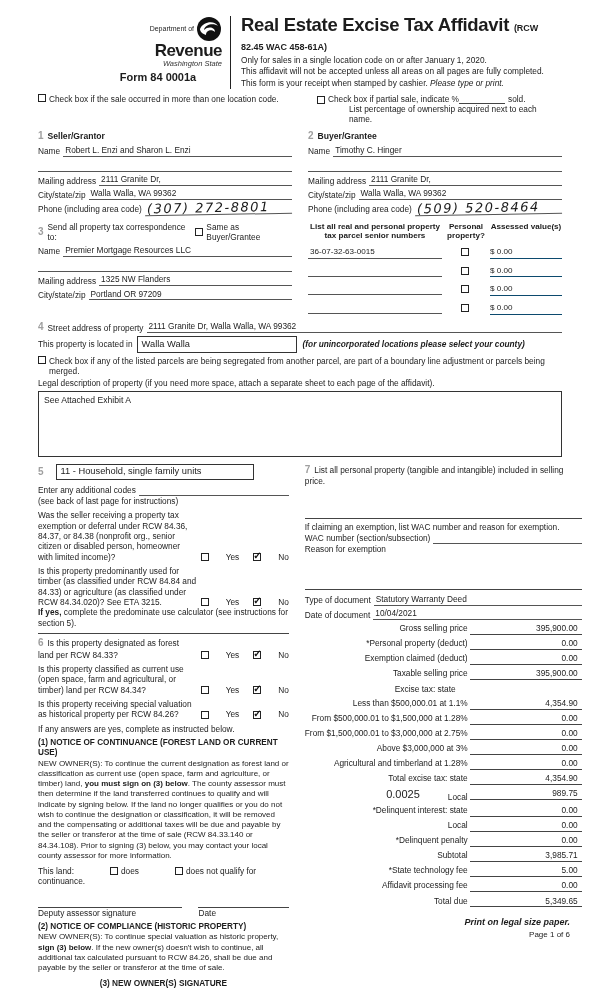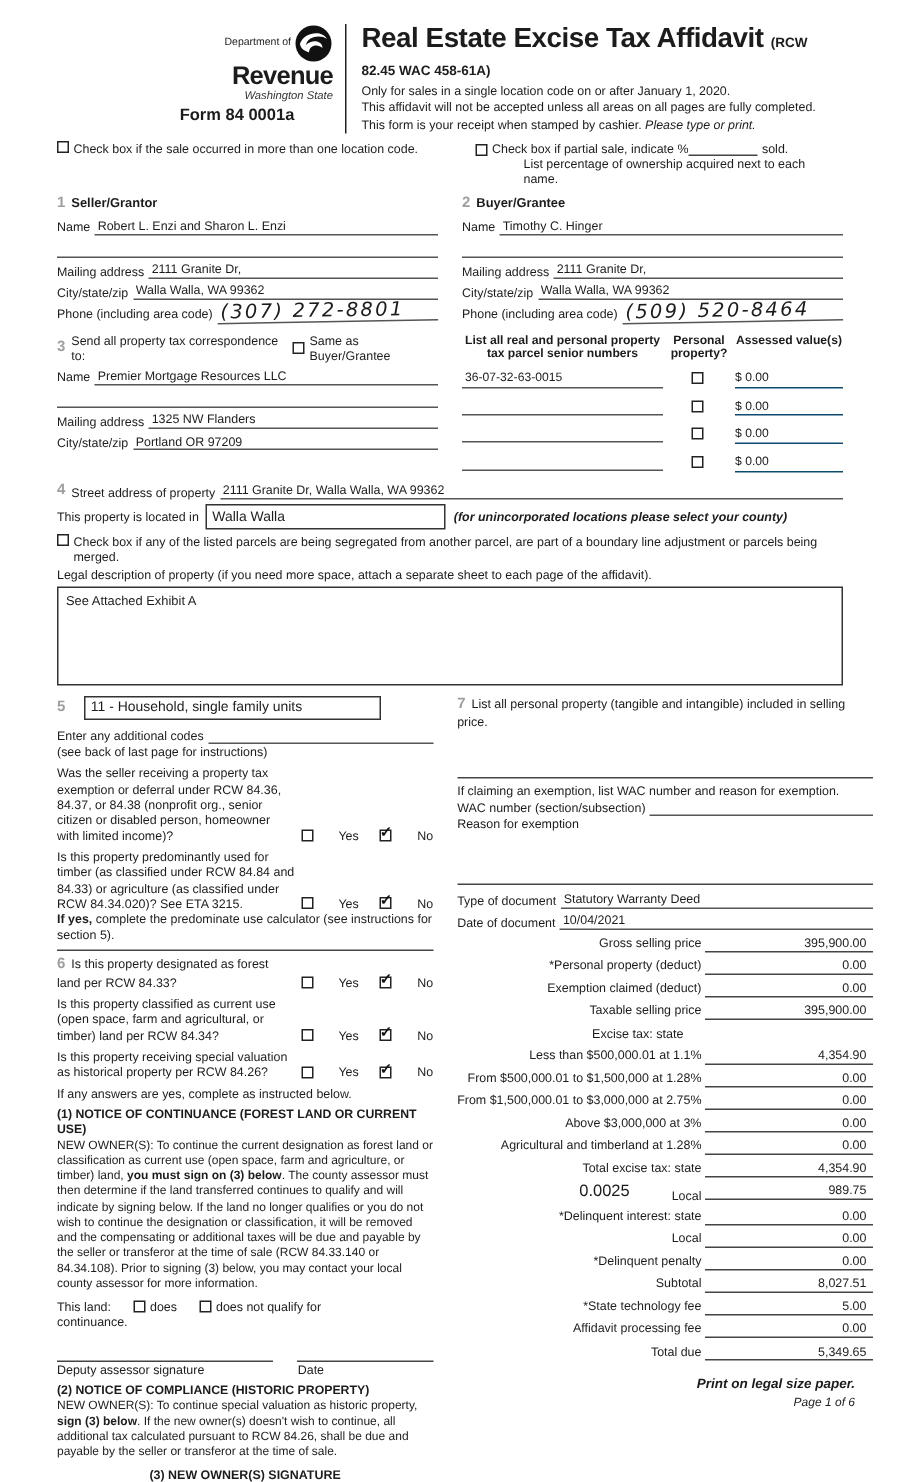--- a/index.html
+++ b/index.html
@@ -58,21 +58,21 @@
   .sline{border-bottom:1px solid #444;height:10px;}
   
   .xrow{display:flex;align-items:flex-start;margin-top:3.2px;}
   .xlabel{flex:1;text-align:right;white-space:nowrap;padding-right:2px;}
   .xval{width:108px;flex:none;border-bottom:1px solid #444;text-align:right;padding:0 4px 0.5px 0;}
   .xhead{text-align:center;margin:4px 36px 1px 0;font-size:8.4px;}
   .rate{font-size:11px;flex:none;margin-right:28px;}
   .minnote{font-weight:bold;text-align:center;font-size:8.6px;margin-top:4px;line-height:1.3;}
   .printnote{position:absolute;right:30px;bottom:48px;text-align:right;}
   .printnote .b{font-weight:bold;font-style:italic;font-size:9px;}
-  .printnote .pg{font-size:8px;margin-top:2px;font-style:italic;}
+  .printnote .pg{font-size:8px;margin-top:2px;}
   .b{font-weight:bold;} .i{font-style:italic;}
   .codesline{display:flex;align-items:flex-end;margin-top:5px;}
   .codesline .uvshort{width:150px;border-bottom:1px solid #555;height:9px;}
   svg{display:block;}
 </style>
 </head>
 <body>
 
 <div class="page">
 
@@ -290,21 +290,21 @@
             <span>Yes</span>
             <span class="cb ck"></span>
             <span>No</span>
           </span>
       </div>
       <div style="margin-top:4px;">If any answers are yes, complete as instructed below.</div>
       <div class="ntitle">(1) NOTICE OF CONTINUANCE (FOREST LAND OR CURRENT USE)</div>
       <div class="nbody">
         <span>NEW OWNER(S): To continue the current designation as forest land or classification as current use (open space, farm and agriculture, or timber) land, </span><span class="b">you must sign on (3) below</span><span>. The county assessor must then determine if the land transferred continues to qualify and will indicate by signing below. If the land no longer qualifies or you do not wish to continue the designation or classification, it will be removed and the compensating or additional taxes will be due and payable by the seller or transferor at the time of sale (RCW 84.33.140 or 84.34.108). Prior to signing (3) below, you may contact your local county assessor for more information.</span>
       </div>
-      <div style="display:flex;align-items:flex-start;gap:15px;margin-top:5px;">
+      <div style="display:flex;align-items:flex-start;gap:36px;margin-top:5px;">
         <span>This land:</span>
         <span style="display:flex;align-items:center;">
             <span class="cb"></span>
             <span>does</span>
           </span>
         <span style="display:flex;align-items:center;">
             <span class="cb"></span>
             <span>does not qualify for</span>
           </span>
       </div>
@@ -413,21 +413,21 @@
       <div class="xrow">
           <span class="xlabel">Local</span>
           <span class="xval">0.00</span>
         </div>
       <div class="xrow">
           <span class="xlabel">*Delinquent penalty</span>
           <span class="xval">0.00</span>
         </div>
       <div class="xrow">
           <span class="xlabel">Subtotal</span>
-          <span class="xval">8,027.51</span>
+          <span class="xval">3,985.71</span>
         </div>
       <div class="xrow">
           <span class="xlabel">*State technology fee</span>
           <span class="xval">5.00</span>
         </div>
       <div class="xrow">
           <span class="xlabel">Affidavit processing fee</span>
           <span class="xval">0.00</span>
         </div>
       <div class="xrow">

